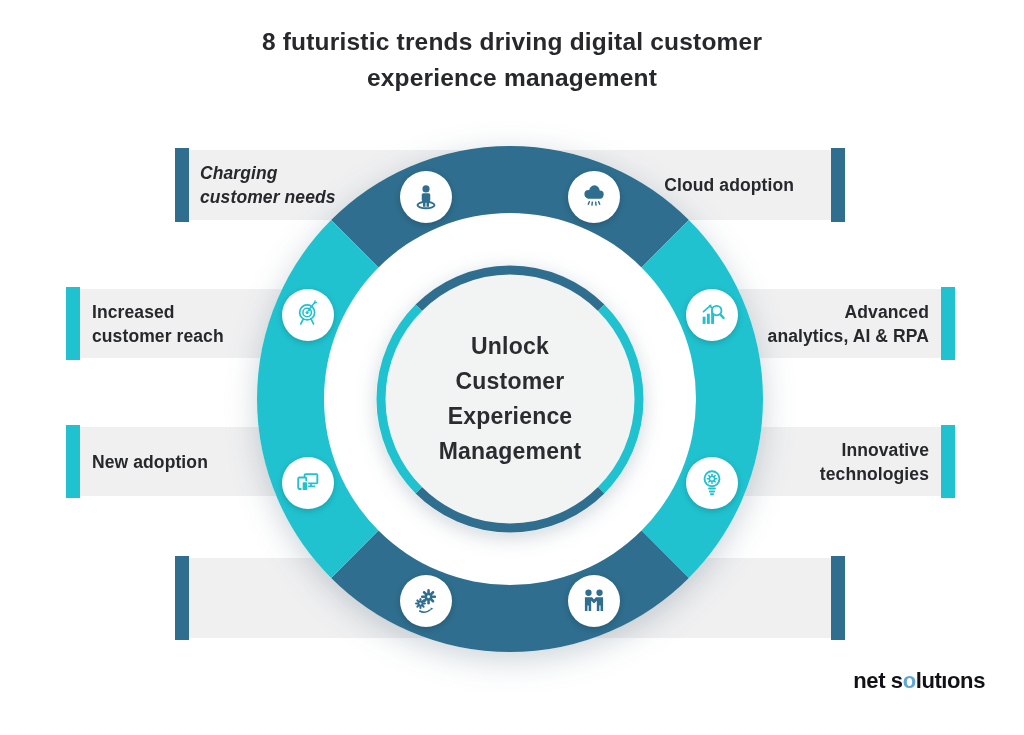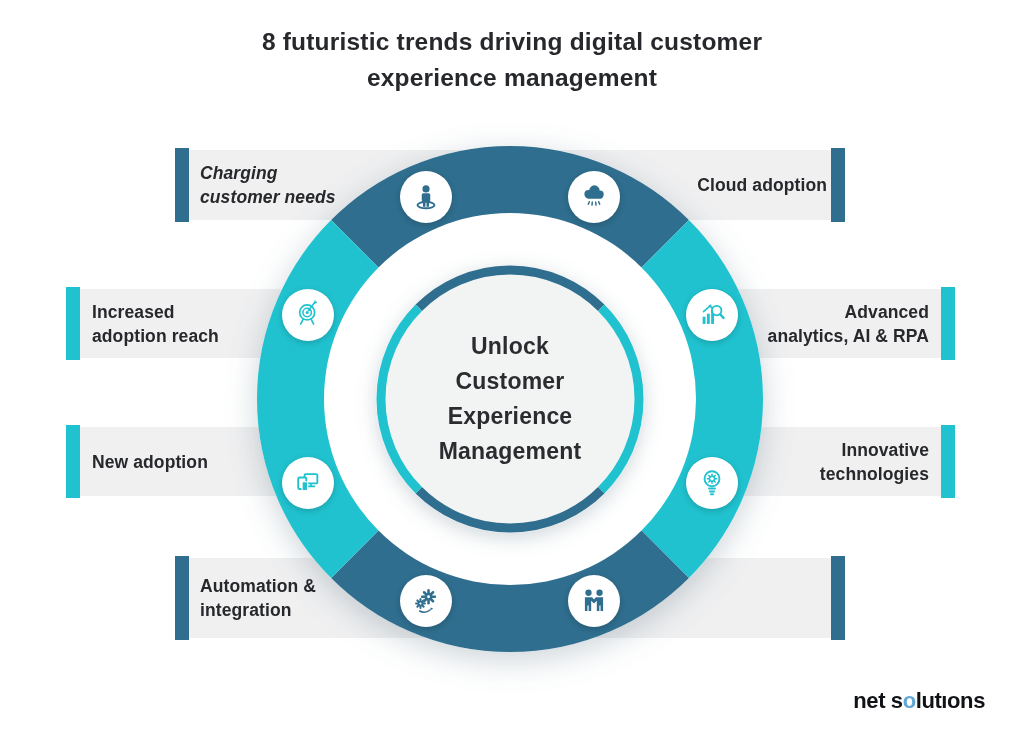--- a/index.html
+++ b/index.html
@@ -31,21 +31,21 @@
   .acc.a4l{left:175px;top:556px;height:84px;}
   .acc.a4r{left:831px;top:556px;height:84px;}
   
   .lbl{
     position:absolute;display:flex;align-items:center;
     font-size:17.5px;line-height:24px;font-weight:700;letter-spacing:.1px;
     white-space:pre-line;color:var(--text-dark,#27282C);
   }
   .lbl.right{justify-content:flex-end;text-align:right;}
   .lbl.p1l{left:200px;top:150px;height:70px;width:230px;font-style:italic;}
-  .lbl.p1r{left:597px;top:150px;height:70px;width:230px;text-align:right;}
+  .lbl.p1r{left:564px;top:150px;height:70px;width:230px;text-align:right;}
   .lbl.p2l{left:92px;top:289px;height:69px;width:230px;}
   .lbl.p2r{left:699px;top:289px;height:69px;width:230px;}
   .lbl.p3l{left:92px;top:427px;height:69px;width:230px;}
   .lbl.p3r{left:699px;top:427px;height:69px;width:230px;}
   .lbl.p4l{left:200px;top:558px;height:80px;width:230px;}
   .lbl.p4r{left:590px;top:558px;height:80px;width:230px;}
   
   .wheel{position:absolute;left:0;top:0;pointer-events:none;}
   .seg-dark{stroke:var(--dark-teal,#2F6E8E);}
   .seg-cyan{stroke:var(--cyan,#20C2CF);}
@@ -61,21 +61,21 @@
   .badge{
     position:absolute;width:52px;height:52px;border-radius:50%;background:#fff;
     display:flex;align-items:center;justify-content:center;
     box-shadow:0 2px 6px rgba(0,0,0,.18);
   }
   .badge svg{display:block;}
   .c-dark{color:var(--dark-teal,#2F6E8E);}
   .c-cyan{color:var(--cyan,#20C2CF);}
   
   .logo{
-    position:absolute;right:39px;top:688px;font-size:22px;font-weight:700;
+    position:absolute;right:39px;top:668px;font-size:22px;font-weight:700;
     letter-spacing:-.4px;color:#101216;
   }
   .logo .o-accent{color:var(--logo-accent-blue,#5FA8D6);}
 </style>
 </head>
 <body>
 
 <div class="stage">
 
   <h1 class="title">8 futuristic trends driving digital customer
@@ -92,28 +92,26 @@
   <div class="acc cyan a2r"></div>
   <div class="acc cyan a3l"></div>
   <div class="acc cyan a3r"></div>
   <div class="acc dark a4l"></div>
   <div class="acc dark a4r"></div>
 
   <div class="lbl p1l">Charging
 customer needs</div>
   <div class="lbl p1r right">Cloud adoption</div>
   <div class="lbl p2l">Increased
-adoption reach</div>
+customer reach</div>
   <div class="lbl p2r right">Advanced
 analytics, AI &amp; RPA</div>
   <div class="lbl p3l">New adoption</div>
   <div class="lbl p3r right">Innovative
 technologies</div>
-  <div class="lbl p4l">Automation &amp;
-integration</div>
 
   <svg class="wheel" width="1024" height="735" viewBox="0 0 1024 735">
     <circle cx="510" cy="399" r="253" fill="#ffffff" class="shadow-big"></circle>
     <path d="M 355.14 244.14 A 219 219 0 0 1 664.86 244.14" fill="none" stroke-width="68" class="seg-dark"></path>
     <path d="M 664.86 244.14 A 219 219 0 0 1 664.86 553.86" fill="none" stroke-width="68" class="seg-cyan"></path>
     <path d="M 664.86 553.86 A 219 219 0 0 1 355.14 553.86" fill="none" stroke-width="68" class="seg-dark"></path>
     <path d="M 355.14 553.86 A 219 219 0 0 1 355.14 244.14" fill="none" stroke-width="68" class="seg-cyan"></path>
     <circle cx="510" cy="399" r="186" fill="#ffffff"></circle>
     <circle cx="510" cy="399" r="134" fill="var(--center-fill,#F2F4F4)" class="shadow-in"></circle>
     <path d="M 418.78 307.78 A 129 129 0 0 1 601.22 307.78" fill="none" stroke-width="9" class="seg-dark"></path>

